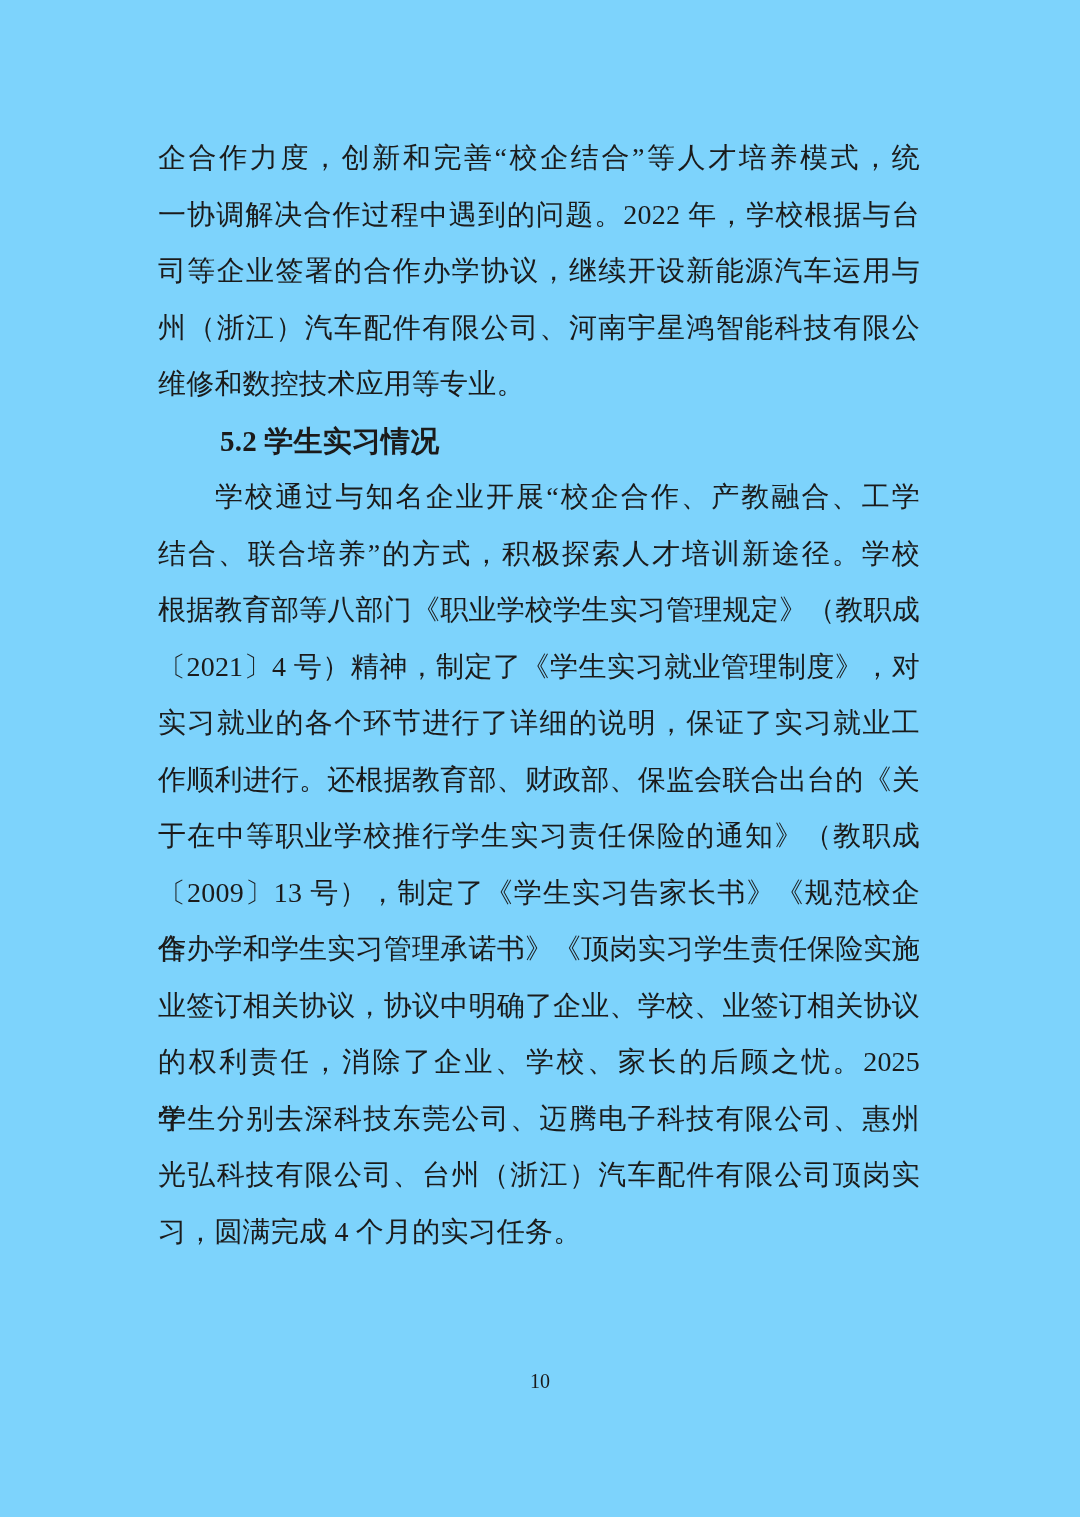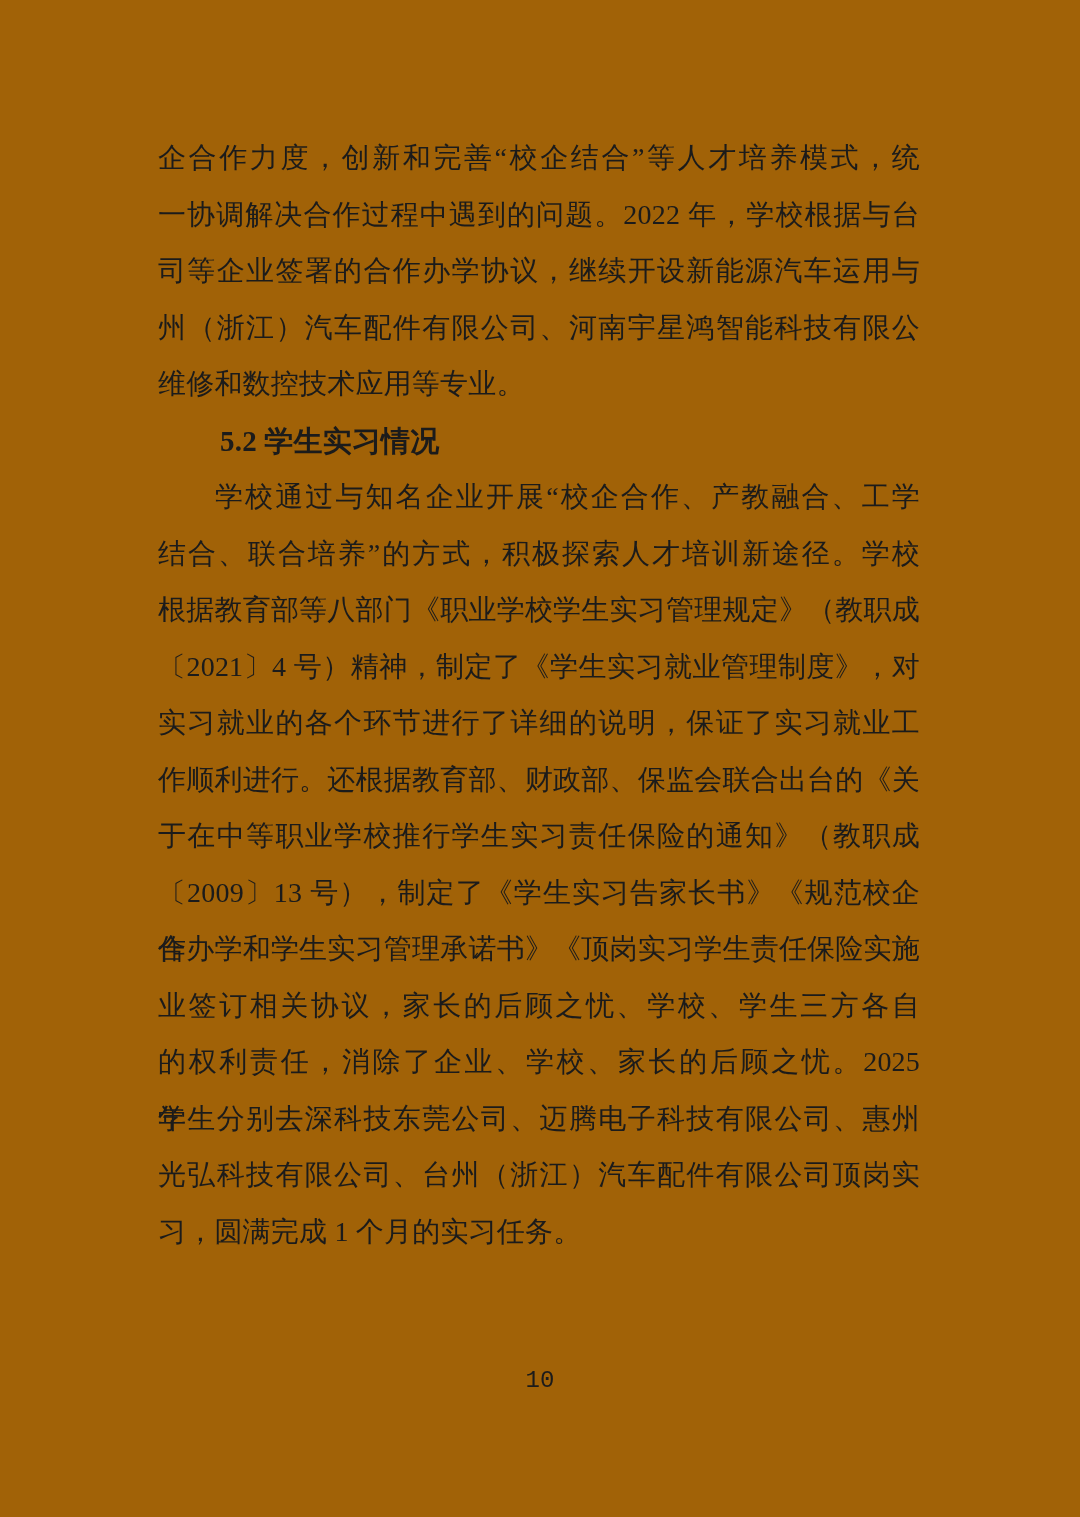--- a/index.html
+++ b/index.html
@@ -4,21 +4,21 @@
 <style>
   html, body {
     margin: 0;
     padding: 0;
     background: #ffffff;
   }
   .page {
     position: relative;
     width: 1080px;
     height: 1517px;
-    background: #a16207;
+    background: #7dd3fc;
     color: #1b1b1b;
     font-family: "Liberation Serif", "DejaVu Serif", serif;
     overflow: hidden;
   }
   .textcol {
     position: absolute;
     left: 158px;
     top: 130px;
     width: 762px;
   }
@@ -44,22 +44,22 @@
   }
   .ln-indent {
     text-indent: 57px;
   }
   .page-number {
     position: absolute;
     top: 1369px;
     left: 0;
     width: 100%;
     text-align: center;
-    font-family: Liberation Mono, monospace;
-    font-size: 24px;
+    font-family: Liberation Serif, serif;
+    font-size: 20px;
     line-height: 24px;
     color: #1b1b1b;
   }
 </style>
 </head>
 <body>
 
 <div class="page">
   <div class="textcol">
     <div class="ln">企合作力度，创新和完善“校企结合”等人才培养模式，统</div>
@@ -70,20 +70,20 @@
     <div class="ln ln-head">5.2 学生实习情况</div>
     <div class="ln ln-indent">学校通过与知名企业开展“校企合作、产教融合、工学</div>
     <div class="ln">结合、联合培养”的方式，积极探索人才培训新途径。学校</div>
     <div class="ln">根据教育部等八部门《职业学校学生实习管理规定》（教职成</div>
     <div class="ln">〔2021〕4 号）精神，制定了《学生实习就业管理制度》，对</div>
     <div class="ln">实习就业的各个环节进行了详细的说明，保证了实习就业工</div>
     <div class="ln">作顺利进行。还根据教育部、财政部、保监会联合出台的《关</div>
     <div class="ln">于在中等职业学校推行学生实习责任保险的通知》（教职成</div>
     <div class="ln">〔2009〕13 号），制定了《学生实习告家长书》《规范校企合</div>
     <div class="ln">作办学和学生实习管理承诺书》《顶岗实习学生责任保险实施</div>
-    <div class="ln">业签订相关协议，家长的后顾之忧、学校、学生三方各自</div>
+    <div class="ln">业签订相关协议，协议中明确了企业、学校、业签订相关协议</div>
     <div class="ln">的权利责任，消除了企业、学校、家长的后顾之忧。2025 年，</div>
     <div class="ln">学生分别去深科技东莞公司、迈腾电子科技有限公司、惠州</div>
     <div class="ln">光弘科技有限公司、台州（浙江）汽车配件有限公司顶岗实</div>
-    <div class="ln ln-end">习，圆满完成 1 个月的实习任务。</div>
+    <div class="ln ln-end">习，圆满完成 4 个月的实习任务。</div>
   </div>
   <div class="page-number">10</div>
 </div>
 
 </body></html>

